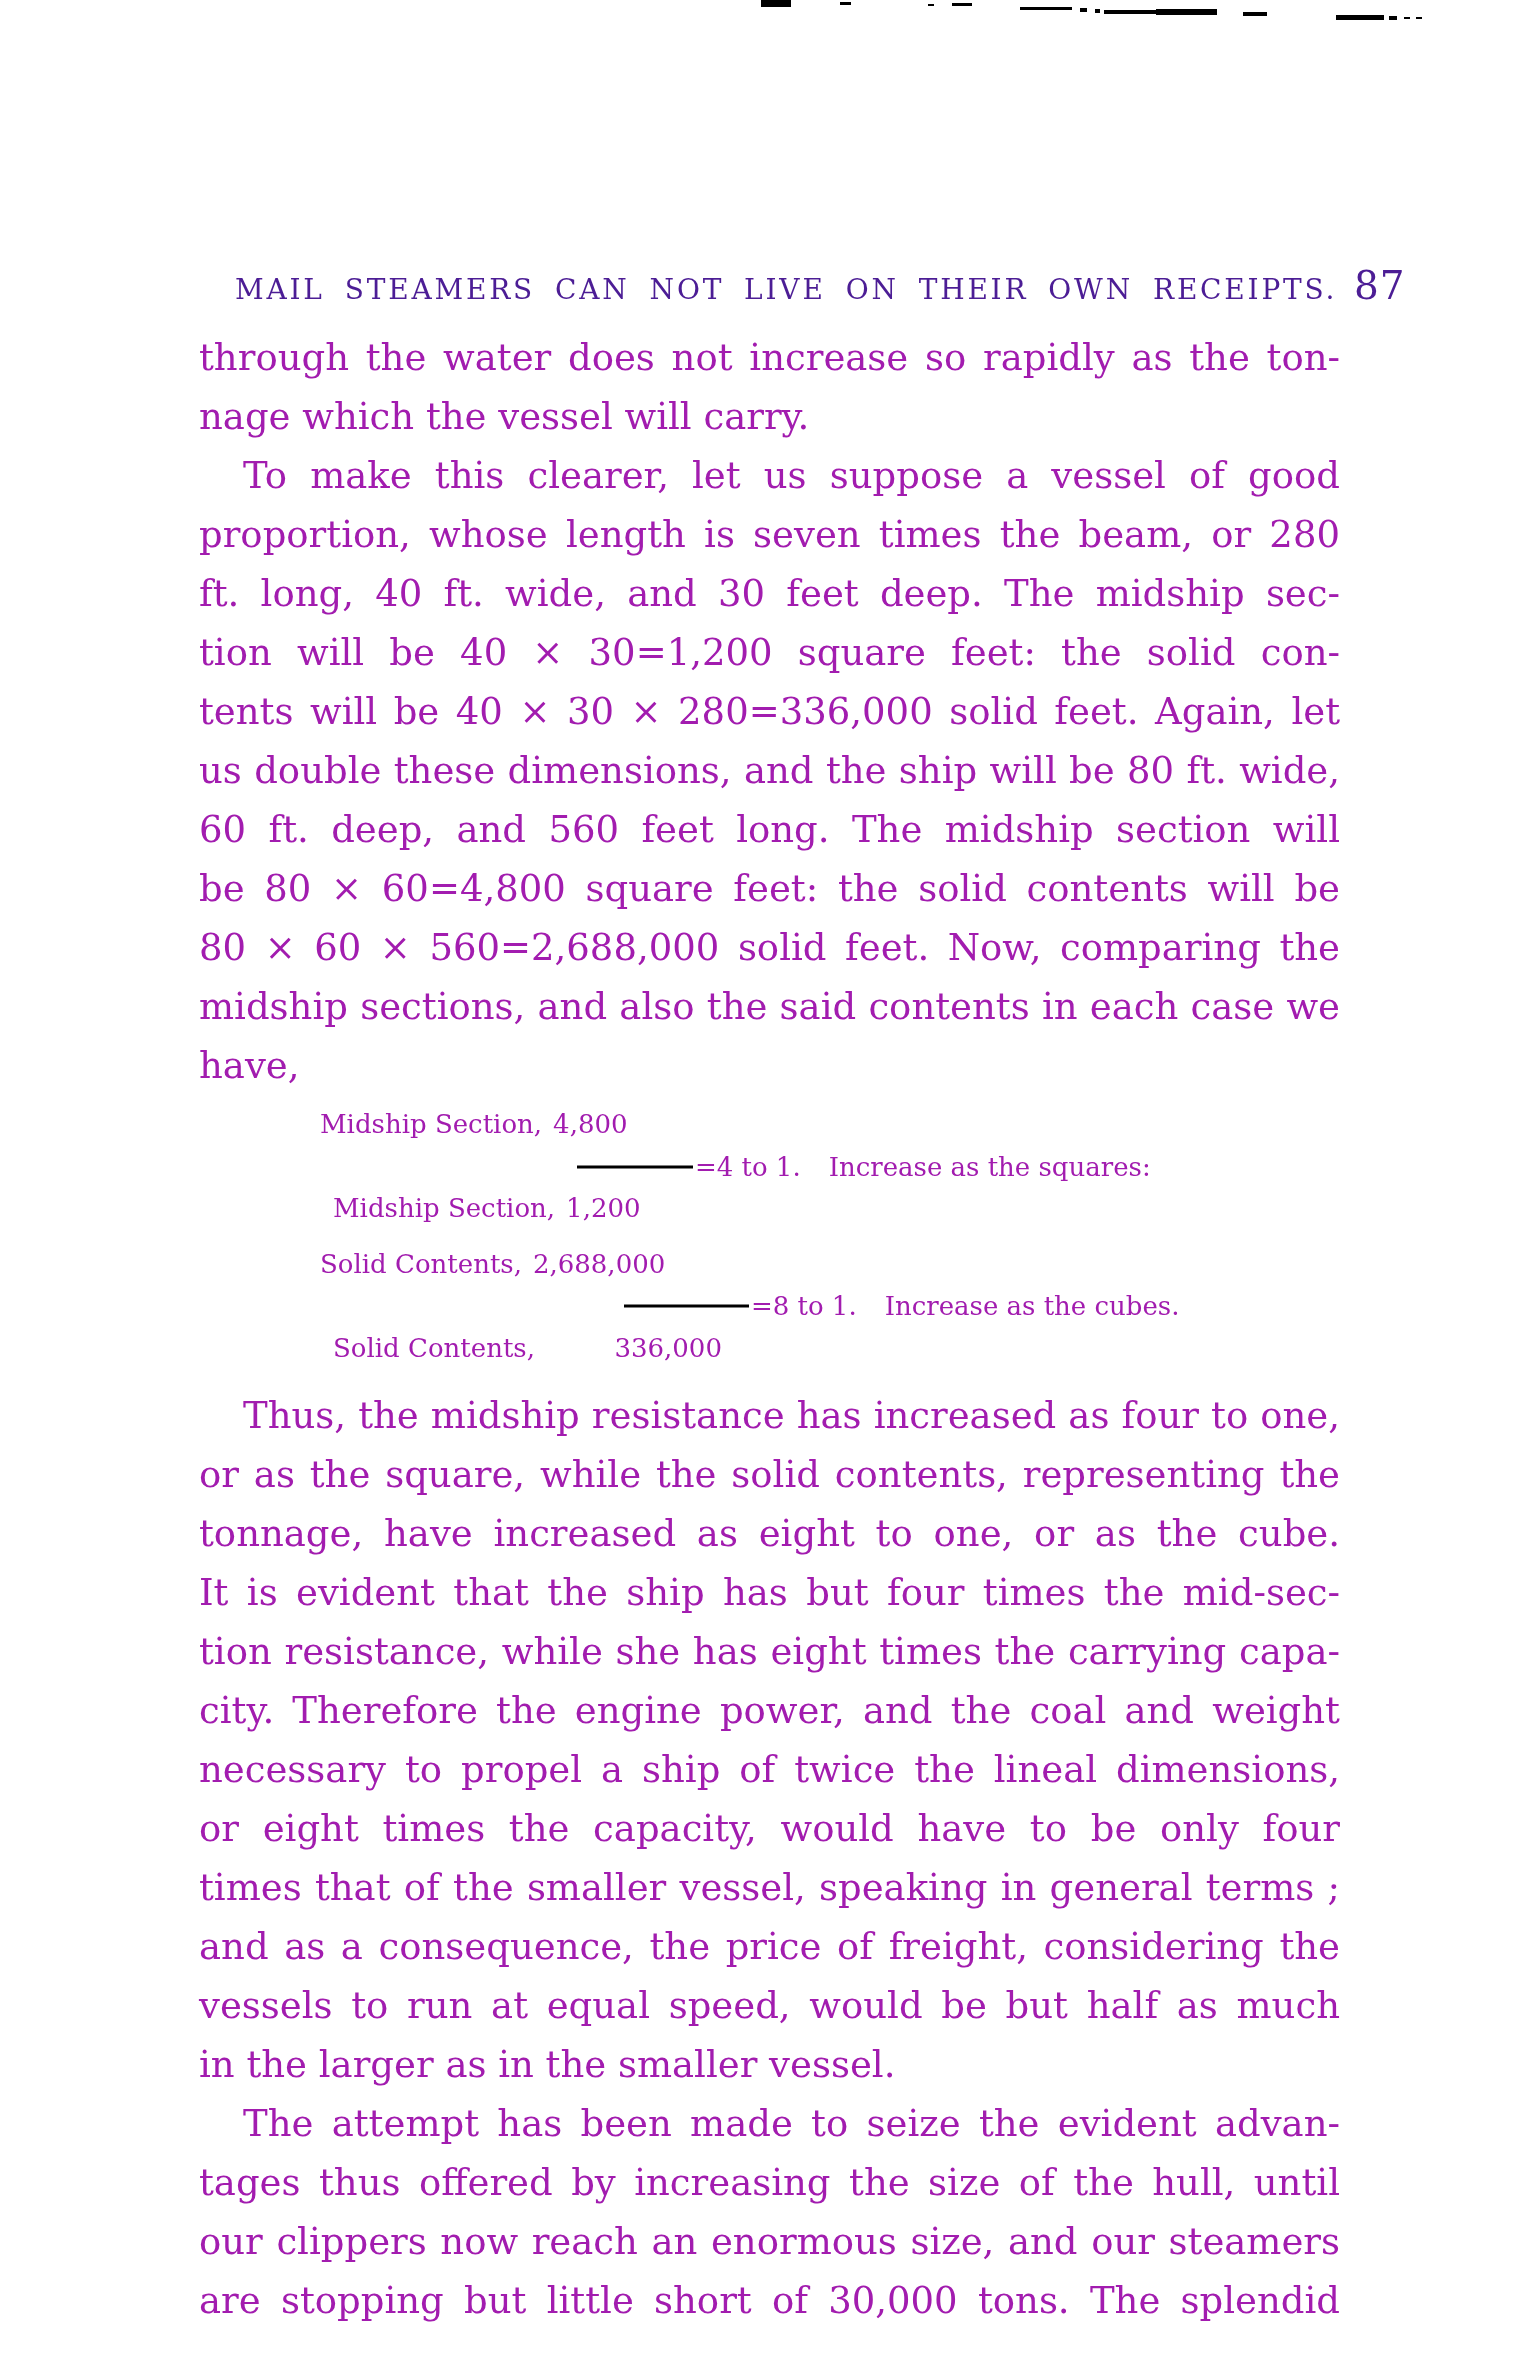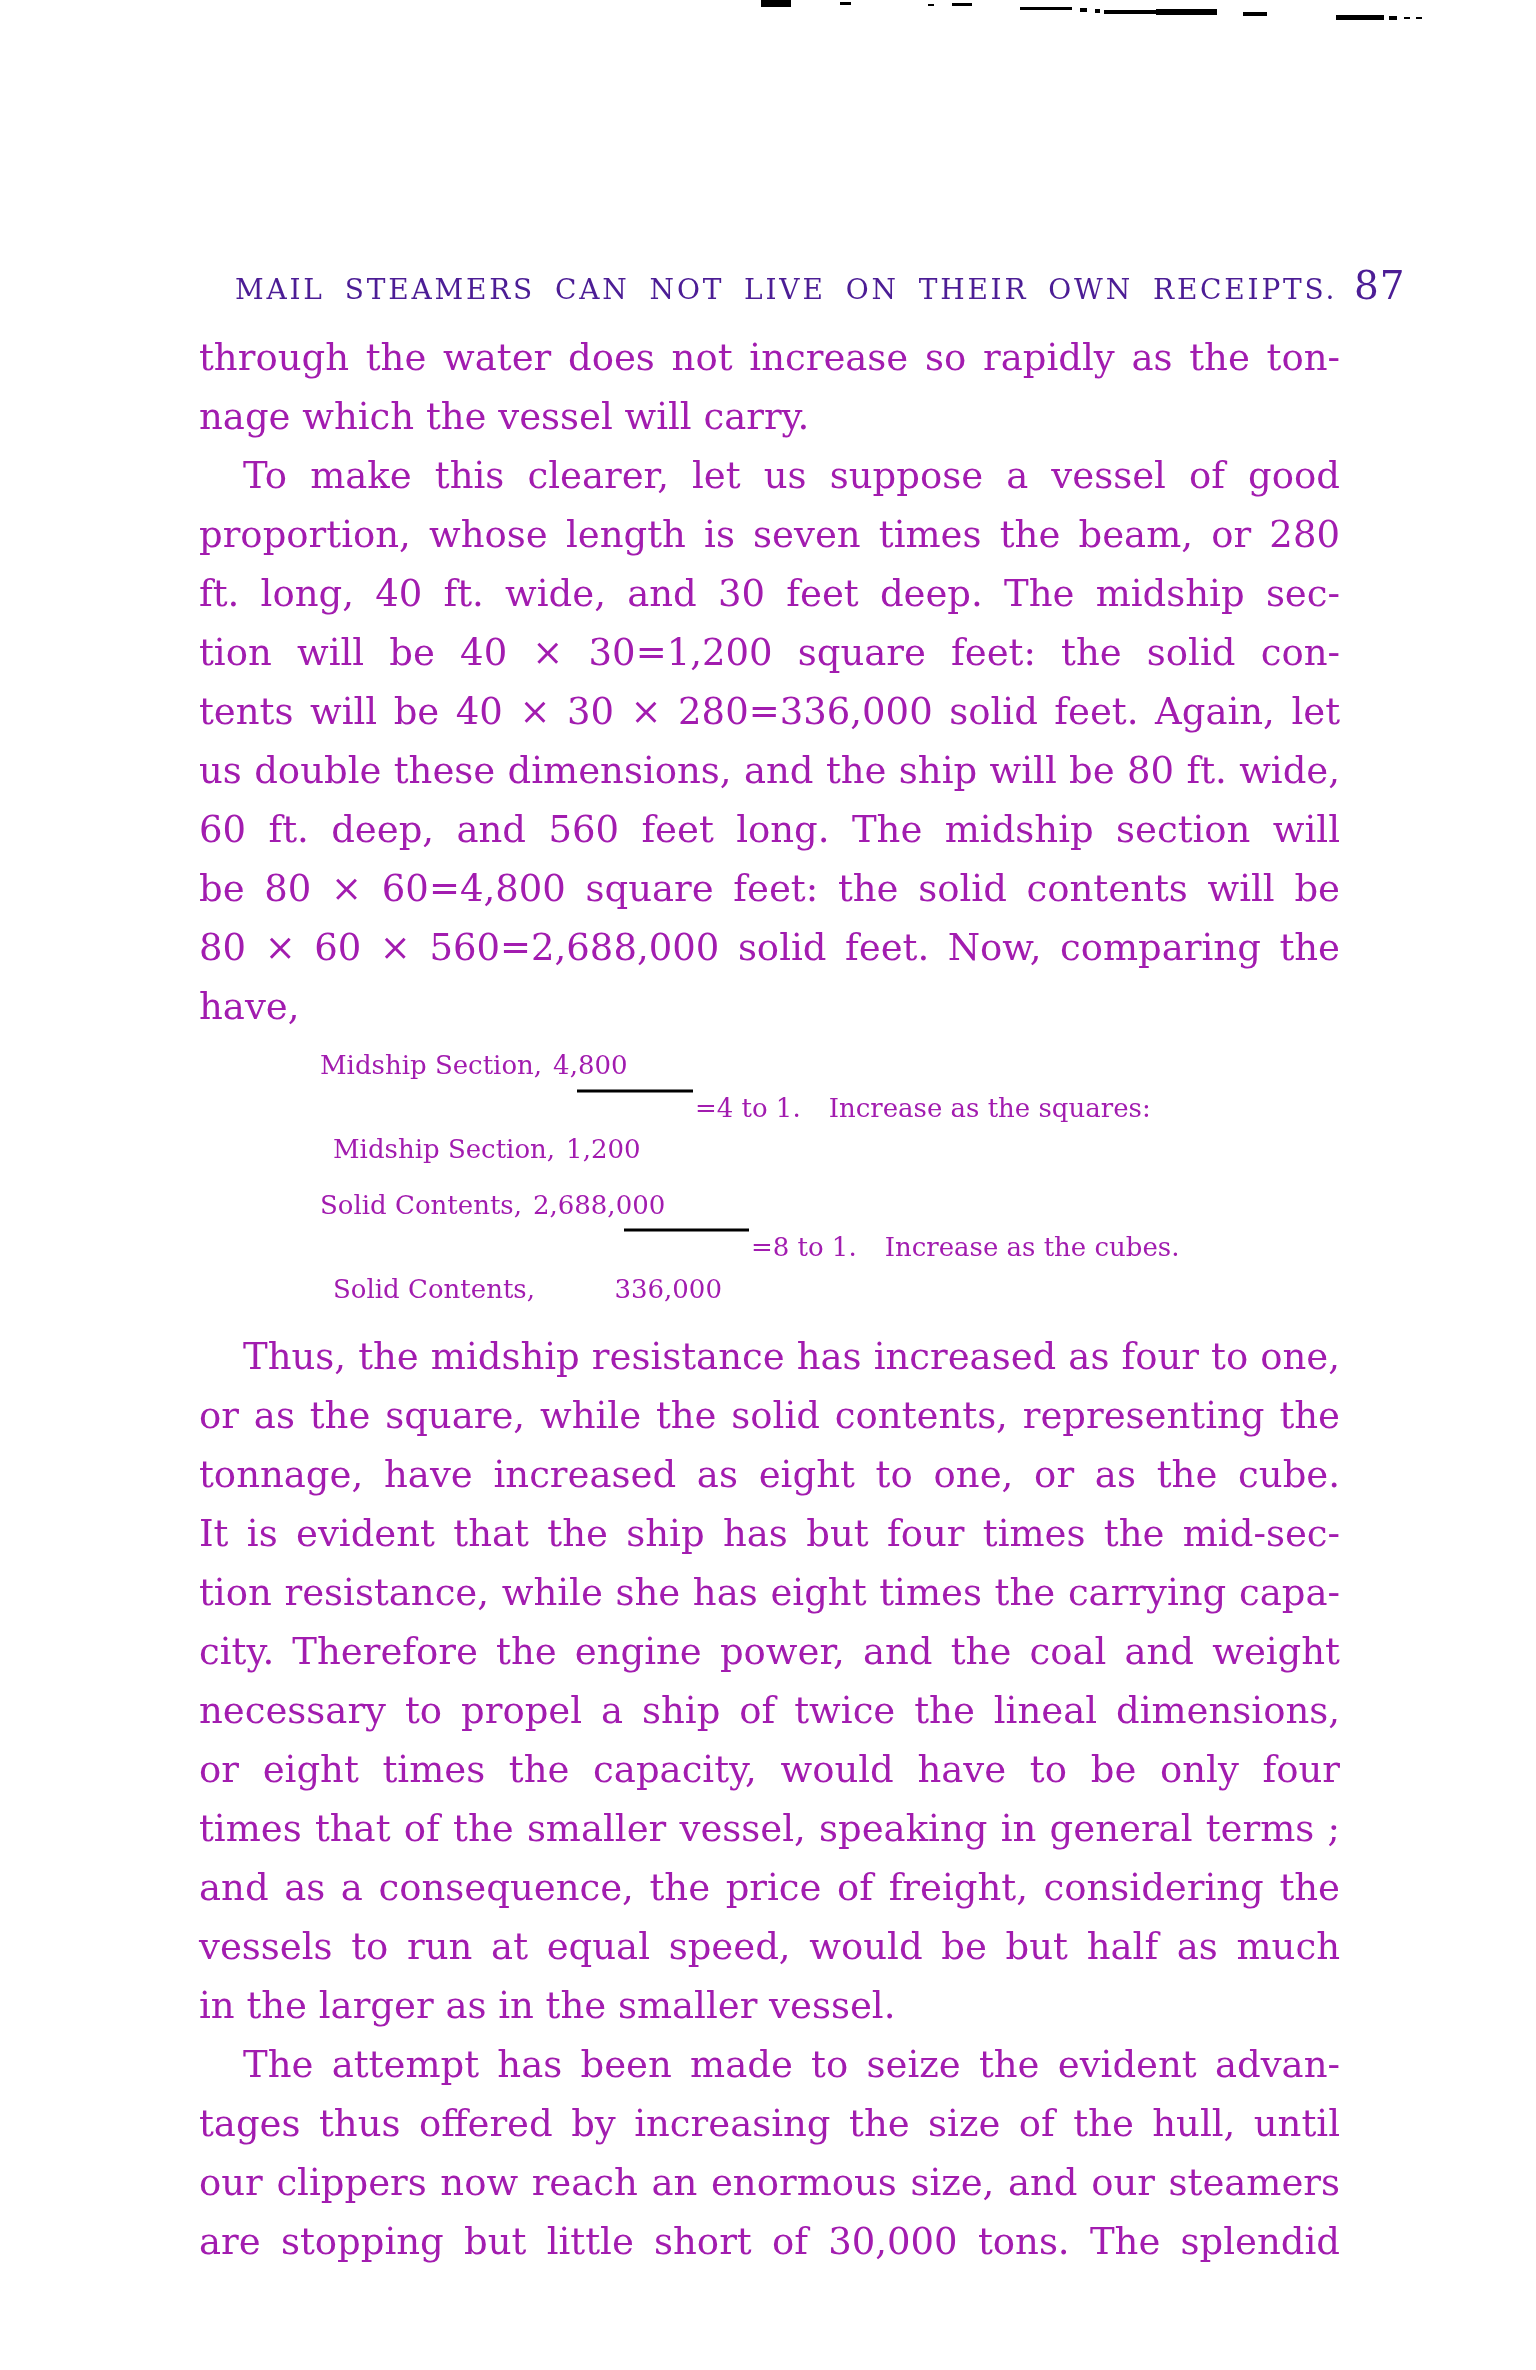--- a/index.html
+++ b/index.html
@@ -62,20 +62,21 @@
     white-space: nowrap;
   }
   .formula .num { position: absolute; top: 0; left: 0; }
   .formula .den { position: absolute; bottom: 0; left: 13px; }
   .formula .val { margin-left: 11px; }
   .formula .mid {
     position: absolute;
     top: 50%;
     transform: translateY(-50%);
     display: flex;
+    align-items: center;
   }
   .formula.f1 .mid { left: 257px; }
   .formula.f2 .mid { left: 304px; }
   .formula .bar {
     display: inline-block;
     border-top: 3.7px solid #000;
     margin-right: 1.9px;
   }
   .formula.f1 .bar { width: 116px; }
   .formula.f2 .bar { width: 125px; }
@@ -119,20 +120,21 @@
 
     <div class="line indent">To make this clearer, let us suppose a vessel of good</div>
     <div class="line">proportion, whose length is seven times the beam, or 280</div>
     <div class="line">ft. long, 40 ft. wide, and 30 feet deep. The midship sec-</div>
     <div class="line">tion will be 40 × 30=1,200 square feet: the solid con-</div>
     <div class="line">tents will be 40 × 30 × 280=336,000 solid feet. Again, let</div>
     <div class="line">us double these dimensions, and the ship will be 80 ft. wide,</div>
     <div class="line">60 ft. deep, and 560 feet long. The midship section will</div>
     <div class="line">be 80 × 60=4,800 square feet: the solid contents will be</div>
     <div class="line">80 × 60 × 560=2,688,000 solid feet. Now, comparing the</div>
+    <div class="line">midship sections, and also the said contents in each case we</div>
     <div class="line last">have,</div>
 
     <div class="formula f1">
       <div class="num">
         <span>Midship Section,</span><span class="val">4,800</span>
       </div>
       <div class="mid">
         <span class="bar"></span>
         <span>=4 to 1.</span>
         <span class="note">Increase as the squares:</span>

